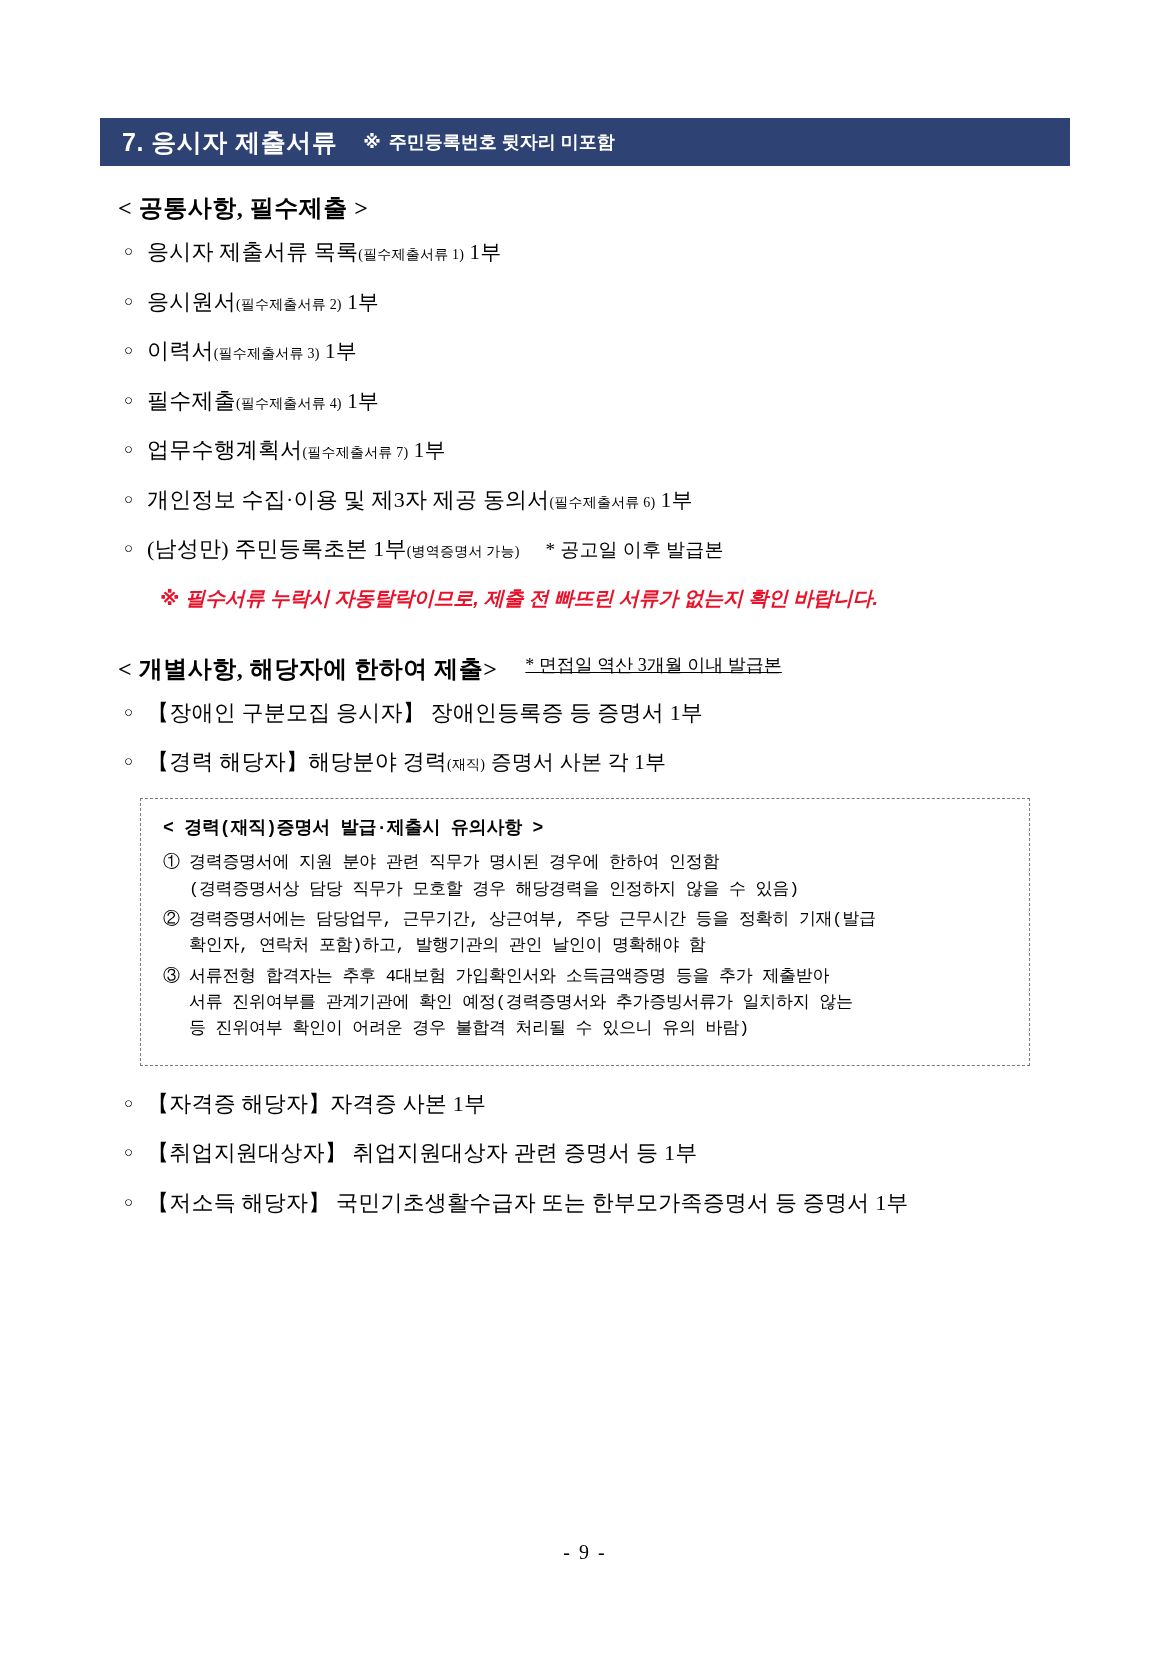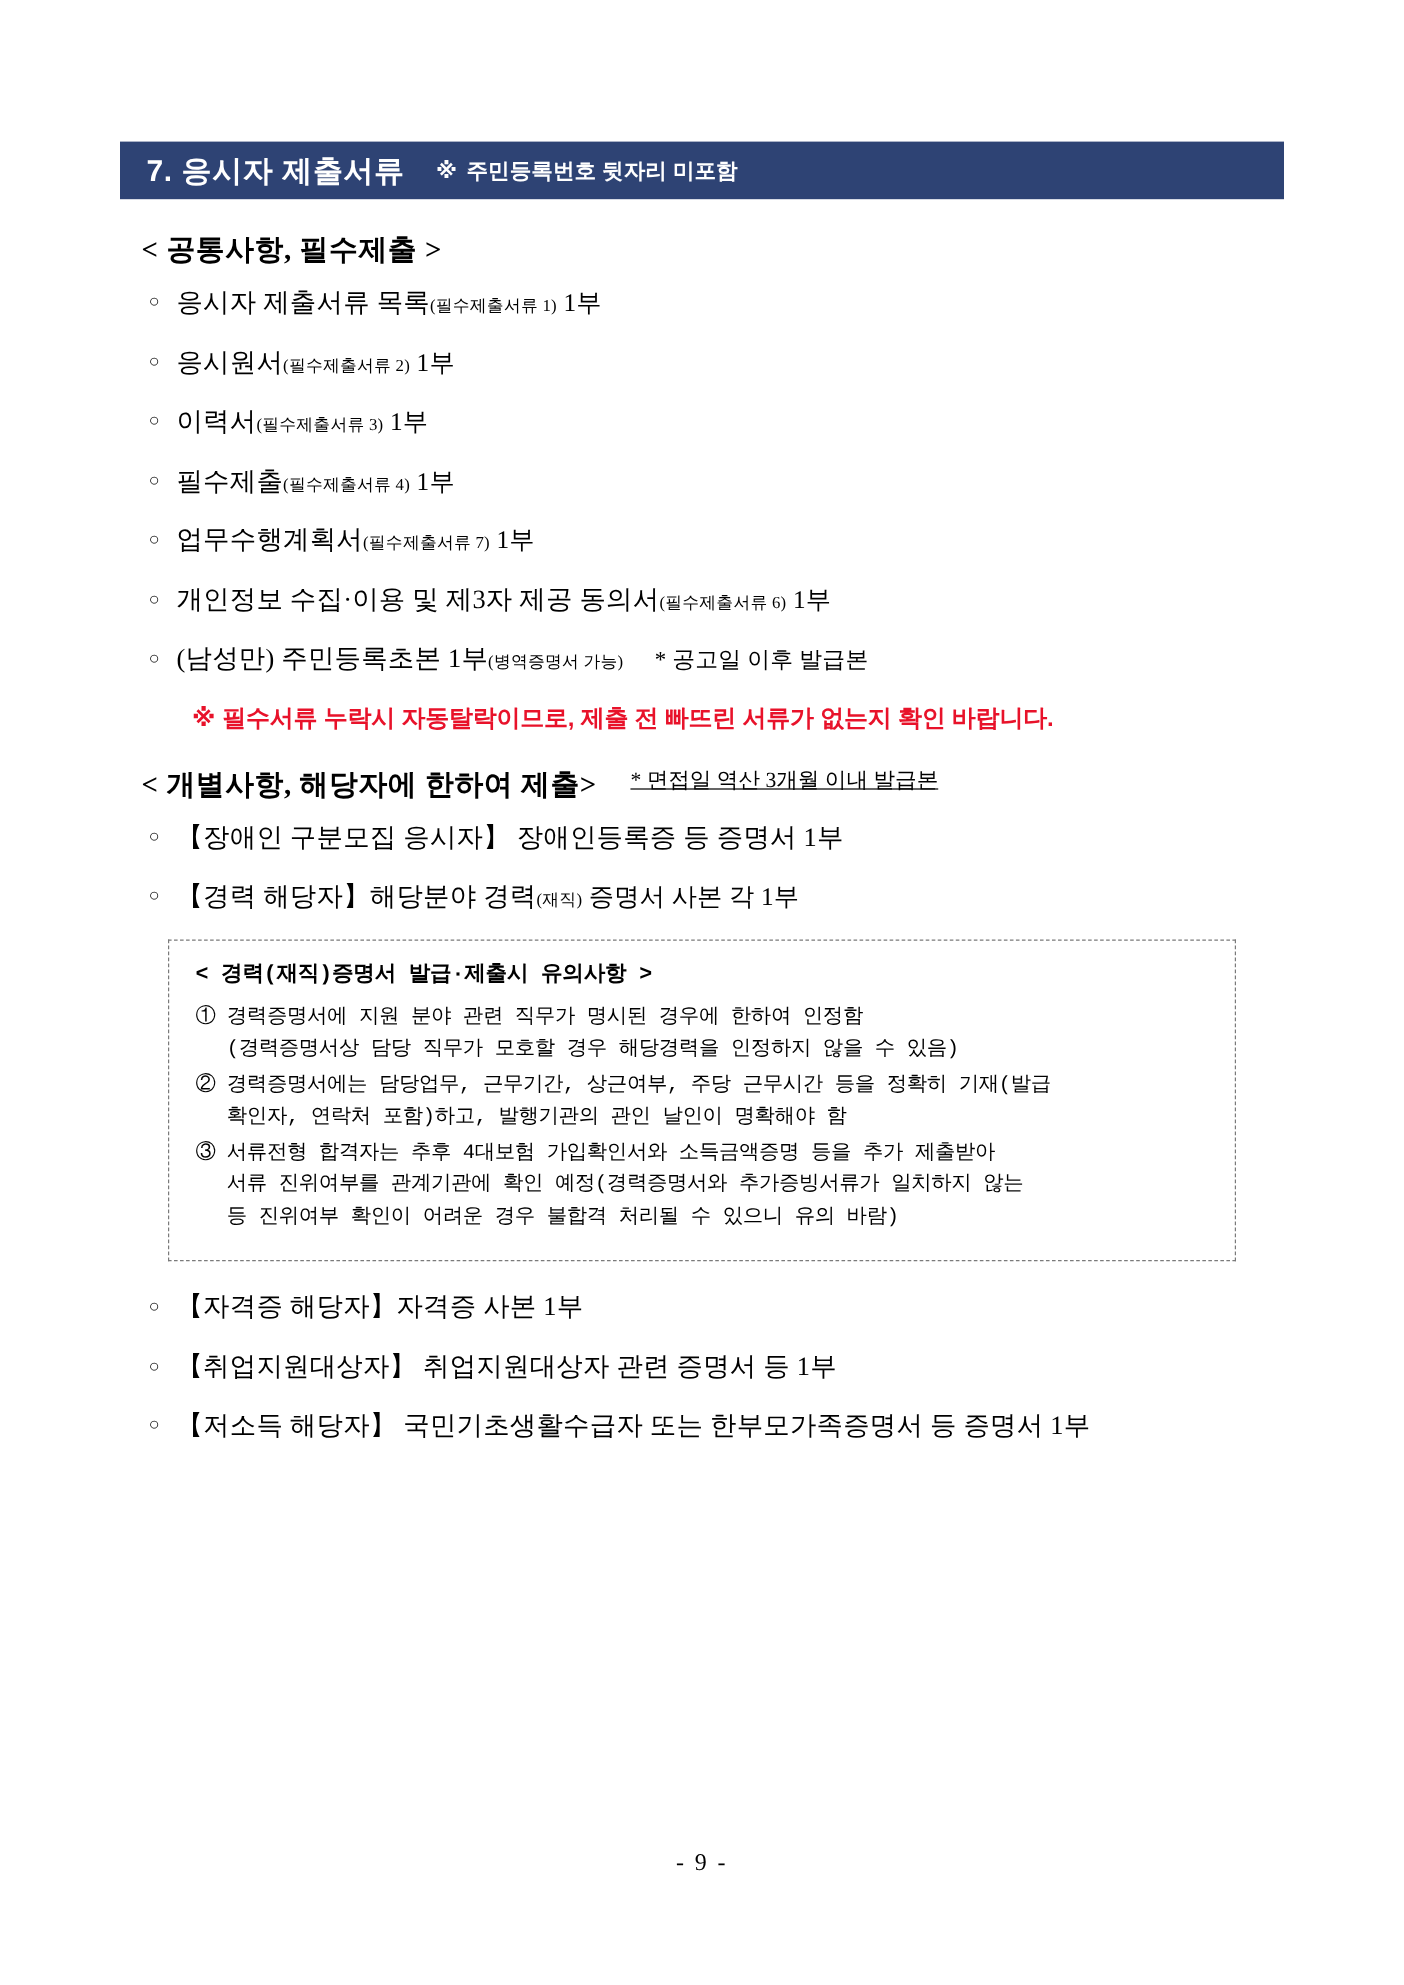--- a/index.html
+++ b/index.html
@@ -100,22 +100,23 @@
     font-size: 19px;
     margin-left: 26px;
   }
 
   
   .warning {
     color: #e8122a;
     font-family: "Liberation Sans", "DejaVu Sans", sans-serif;
     font-weight: bold;
     font-size: 20px;
-    margin: 0 0 26px 60px;
+    margin: 0 0 41px 60px;
     letter-spacing: -0.2px;
+    font-style: italic;
   }
   .warning .star {
     margin-right: 6px;
   }
 
   
   .note-box {
     border: 1px dashed #7a7a7a;
     margin: 14px 40px 24px 40px;
     padding: 16px 22px 18px 22px;

